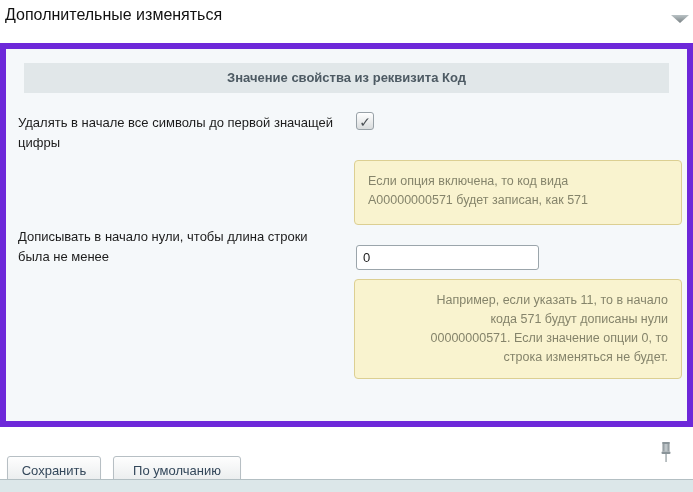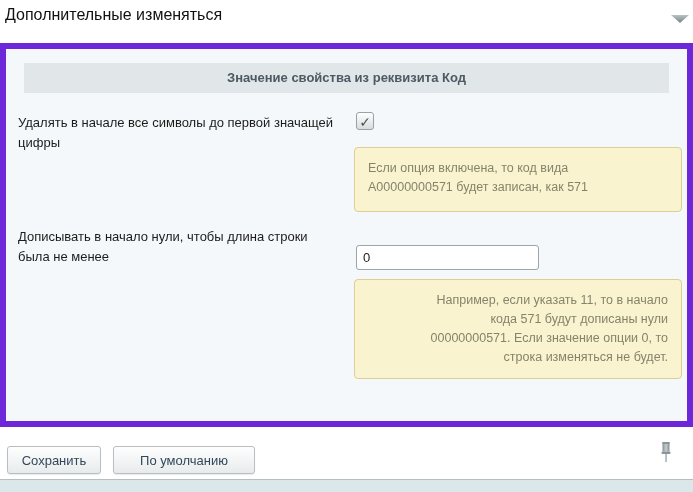--- a/index.html
+++ b/index.html
@@ -85,54 +85,54 @@
     width: 328px;
     box-sizing: border-box;
     background: #f9f3cf;
     border: 1px solid #dccf92;
     border-radius: 4px;
     padding: 11px 13px;
     font-size: 12.5px;
     line-height: 19px;
     color: #85846b;
   }
-  .hint1 { top: 98px; min-height: 65px; }
+  .hint1 { top: 111px; min-height: 65px; }
   .hint2 { top: 230px; min-height: 97px; text-align: right; }
   .num-input {
     position: absolute;
     left: 350px;
     top: 196px;
     width: 183px;
     height: 25px;
     box-sizing: border-box;
     border: 1px solid #9ba5ab;
     border-radius: 3px;
     padding: 2px 6px;
     font-family: "Liberation Sans", sans-serif;
     font-size: 13px;
     color: #1c1c1c;
     background: #ffffff;
     outline: none;
   }
   .btn {
     position: absolute;
-    top: 446px;
+    top: 456px;
     height: 28px;
     box-sizing: border-box;
     border: 1px solid #b7bfc4;
     border-radius: 3px;
     background: linear-gradient(#fefefe, #e8ebec);
     color: #33475a;
     font-family: "Liberation Sans", sans-serif;
     font-size: 13px;
     cursor: pointer;
     box-shadow: 0 1px 1px rgba(0,0,0,0.08);
   }
   .btn-save { left: 7px; width: 94px; }
-  .btn-default { left: 113px; width: 142px; }
+  .btn-default { left: 113px; width: 128px; }
   .pin {
     position: absolute;
     left: 660px;
     top: 441px;
     width: 12px;
     height: 22px;
     cursor: pointer;
   }
   .bottom-bar {
     position: absolute;

